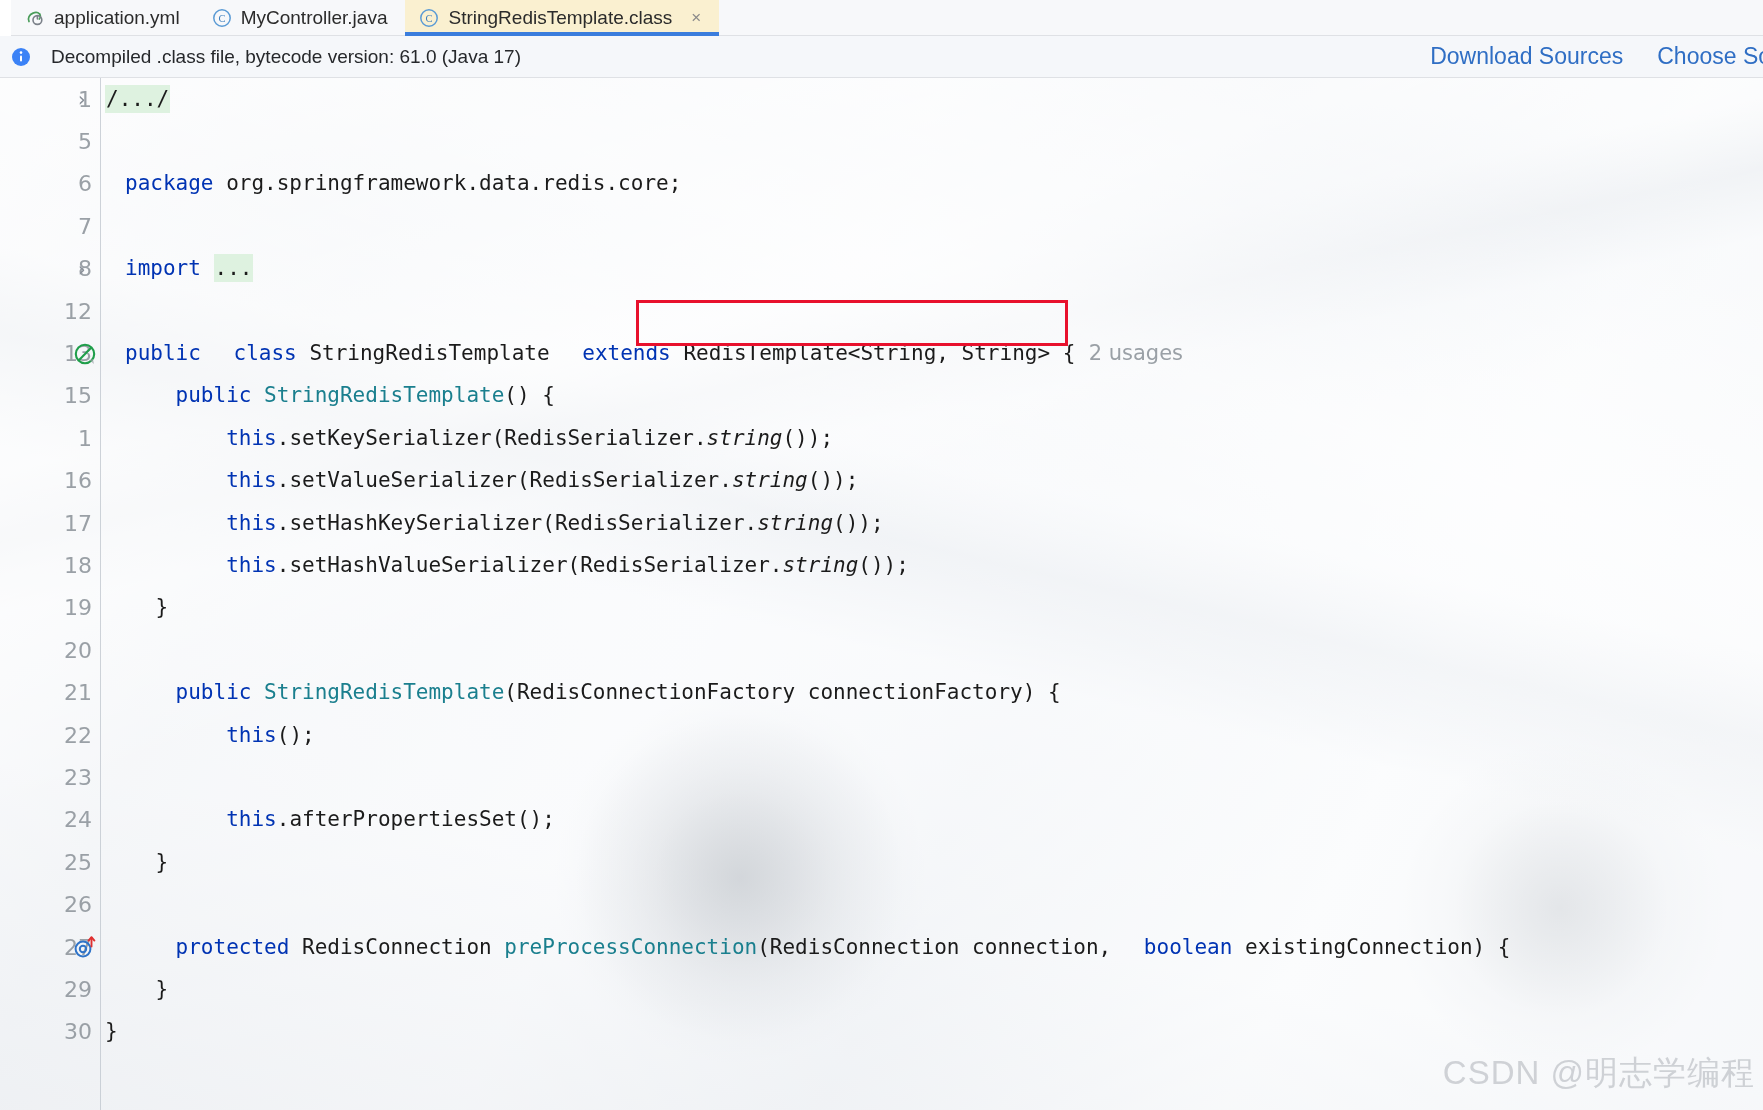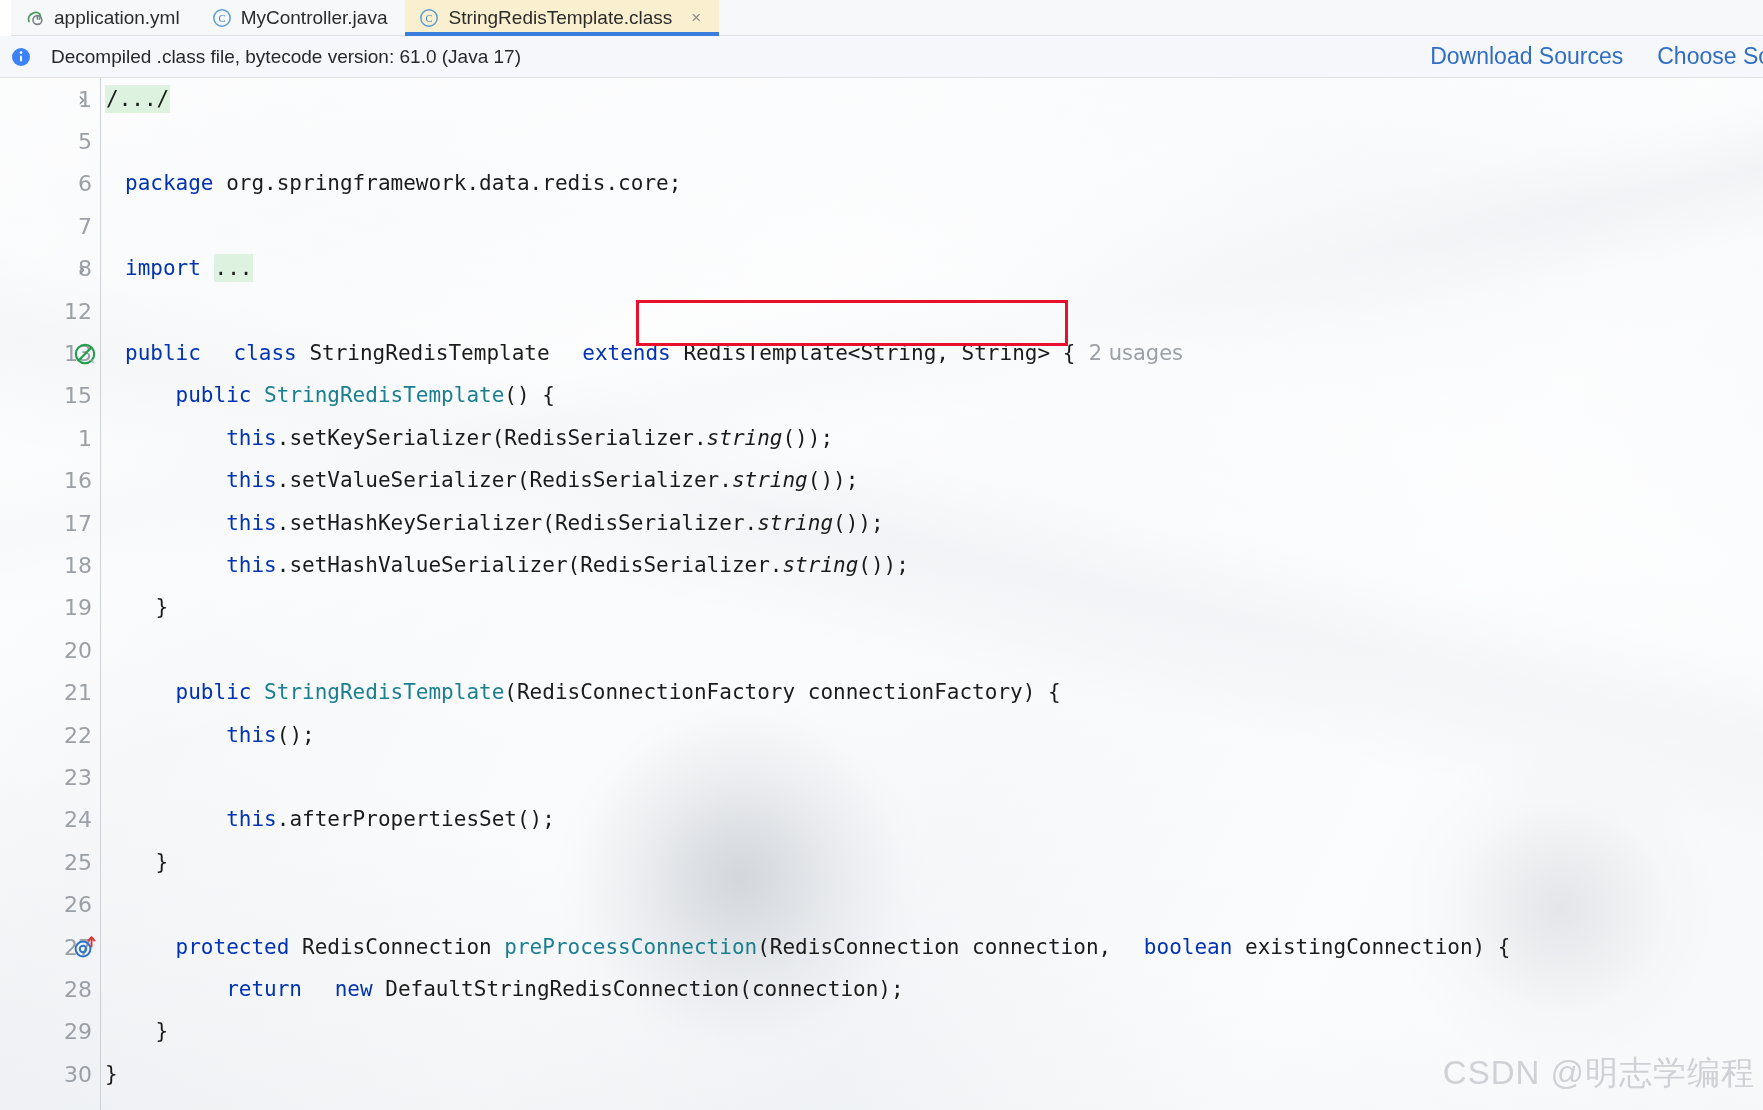--- a/index.html
+++ b/index.html
@@ -335,26 +335,20 @@
             <circle cx="11" cy="15" r="7.4" fill="none" stroke="#2f73c8" stroke-width="2"></circle>
             <circle cx="11" cy="15" r="3.2" fill="none" stroke="#2f73c8" stroke-width="2"></circle>
             <path d="M19.5 12.5 V3.6" stroke="#e03030" stroke-width="1.9" stroke-linecap="round"></path>
             <path d="M16.6 6.6 L19.5 3.2 L22.4 6.6" fill="none" stroke="#e03030" stroke-width="1.9" stroke-linecap="round" stroke-linejoin="round"></path>
           </svg></span>
       </div>
       <div class="code"><span>    </span><span class="kw">protected</span><span> RedisConnection </span><span class="fn">preProcessConnection</span><span>(RedisConnection connection, </span><span class="kw">boolean</span><span> existingConnection) {</span></div>
     </div>
     <div class="line">
       <div class="gutter">
-        <span class="lnum">28</span>
-      </div>
-      <div class="code"><span>        </span><span class="kw">return</span><span> </span><span class="kw">new</span><span> DefaultStringRedisConnection(connection);</span></div>
-    </div>
-    <div class="line">
-      <div class="gutter">
         <span class="lnum">29</span>
       </div>
       <div class="code"><span>    }</span></div>
     </div>
     <div class="line">
       <div class="gutter">
         <span class="lnum">30</span>
       </div>
       <div class="code"><span>}</span></div>
     </div>

